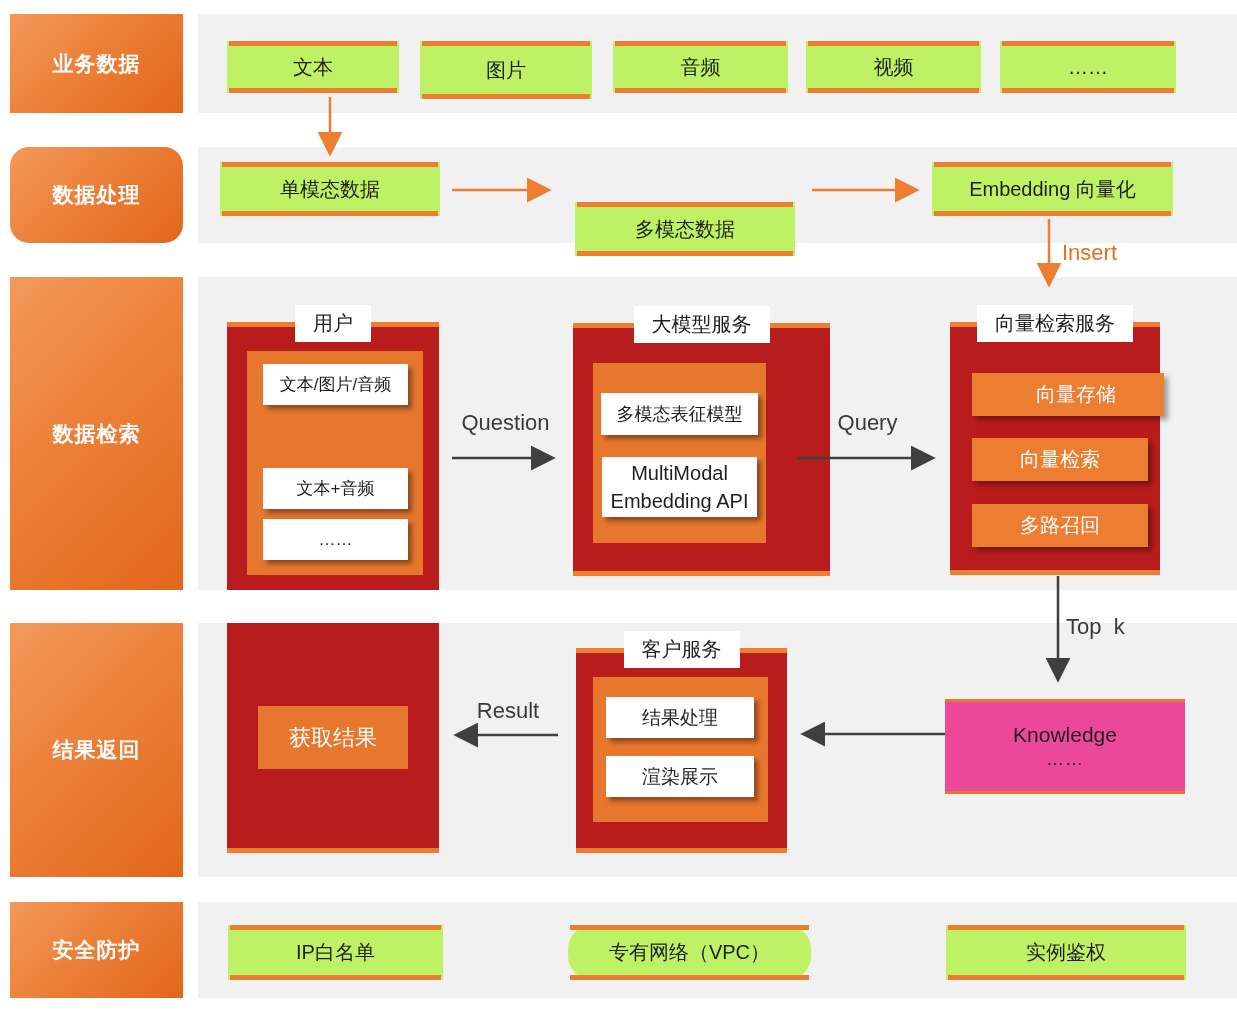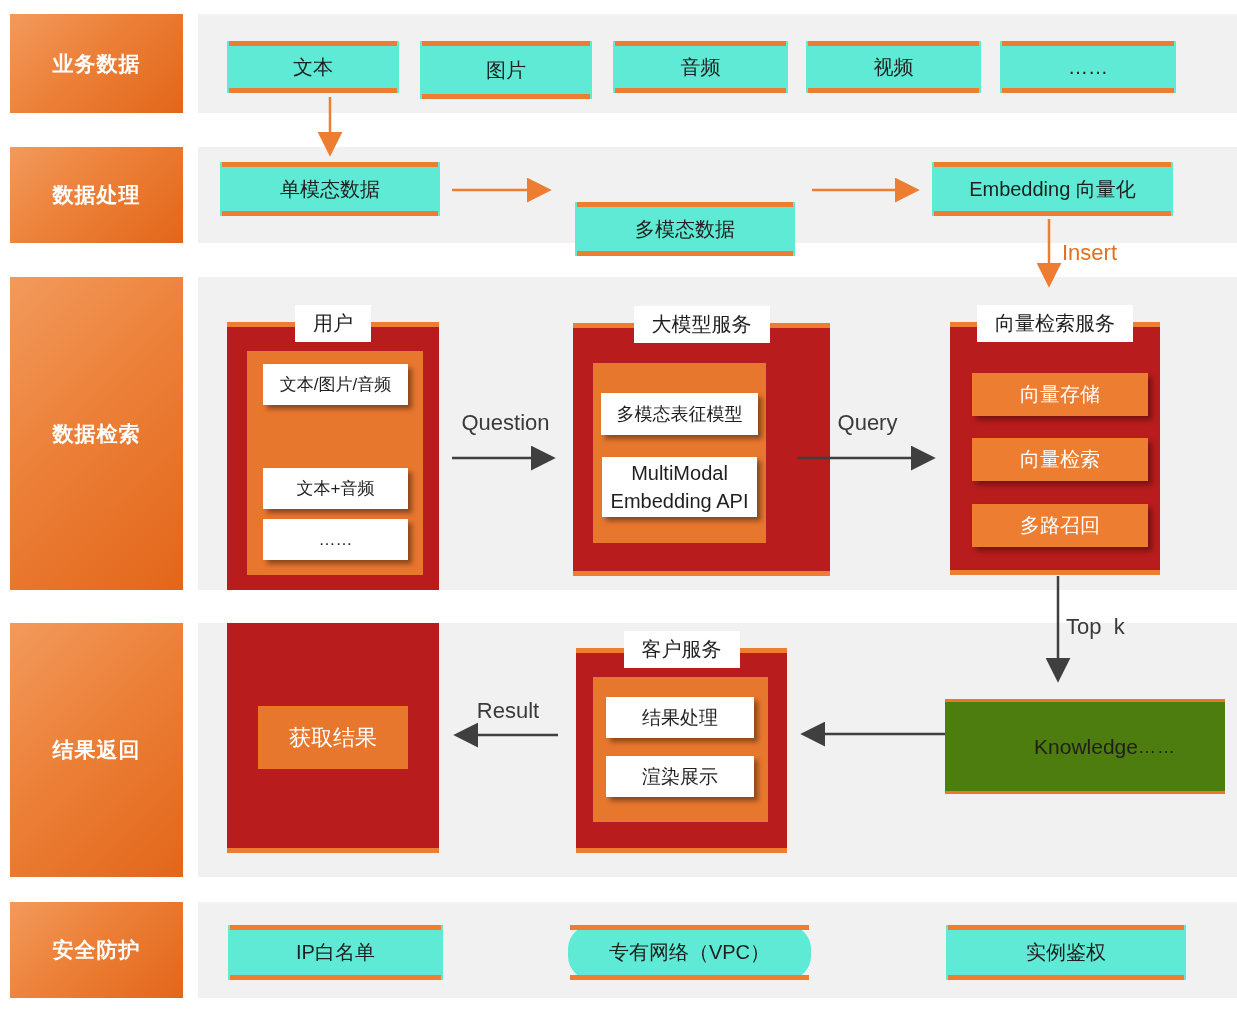--- a/index.html
+++ b/index.html
@@ -11,21 +11,21 @@
   .band{position:absolute;left:198px;width:1039px;background:#F1F1F1;}
   
   .rowlabel{
     position:absolute;left:10px;width:173px;
     background:linear-gradient(135deg,#F29A5C 0%,#EC8038 45%,#E2661A 100%);
     display:flex;align-items:center;justify-content:center;
     color:#fff;font-size:21px;font-weight:700;letter-spacing:1px;
   }
   
   .barbox{
-    position:absolute;background:#5eead4;display:flex;align-items:center;justify-content:center;
+    position:absolute;background:#bef264;display:flex;align-items:center;justify-content:center;
     font-size:20px;
   }
   .barbox::before,.barbox::after{
     content:"";position:absolute;left:2px;right:2px;height:5px;background:#ED7D31;
   }
   .barbox::before{top:0;}
   .barbox::after{bottom:0;}
   
   .panel{position:absolute;background:#b91c1c;}
   .panel .topbar{position:absolute;top:0;left:0;right:0;height:5px;background:#ED7D31;z-index:1;}
@@ -42,43 +42,43 @@
   }
   .orangeitem{
     position:absolute;background:#ED7D31;display:flex;align-items:center;justify-content:center;
     box-shadow:4px 4px 5px rgba(0,0,0,0.35);color:#fff;font-size:20px;
   }
   .flatorange{
     position:absolute;background:#E8772E;display:flex;align-items:center;justify-content:center;
     color:#fff;font-size:22px;
   }
   .knowledge{
-    position:absolute;background:#4d7c0f;border-top:3px solid #E8772E;border-bottom:3px solid #E8772E;
-    display:flex;flex-direction:row;align-items:center;justify-content:center;padding-left:40px;
+    position:absolute;background:#ec4899;border-top:3px solid #E8772E;border-bottom:3px solid #E8772E;
+    display:flex;flex-direction:column;align-items:center;justify-content:center;
   }
   .knowledge .l1{font-size:21px;}
   .knowledge .l2{font-size:18px;letter-spacing:1px;margin-top:2px;}
   .alabel{position:absolute;font-size:22px;color:#3A3A3A;text-align:center;white-space:pre;}
   .alabel.orange{color:#E2701F;}
   svg.overlay{position:absolute;left:0;top:0;pointer-events:none;}
   .multiline{text-align:center;line-height:28px;font-size:20px;}
 </style>
 </head>
 <body>
 
 <div class="canvas">
 
   <div class="band" style="top:14px;height:99px;"></div>
   <div class="band" style="top:147px;height:96px;"></div>
   <div class="band" style="top:277px;height:313px;"></div>
   <div class="band" style="top:623px;height:254px;"></div>
   <div class="band" style="top:902px;height:96px;"></div>
 
   <div class="rowlabel" style="top:14px;height:99px;">业务数据</div>
-  <div class="rowlabel" style="top:147px;height:96px;">数据处理</div>
+  <div class="rowlabel" style="top:147px;height:96px;border-radius:19px;">数据处理</div>
   <div class="rowlabel" style="top:277px;height:313px;">数据检索</div>
   <div class="rowlabel" style="top:623px;height:254px;">结果返回</div>
   <div class="rowlabel" style="top:902px;height:96px;">安全防护</div>
 
   <div class="barbox" style="left:227px;top:41px;width:172px;height:52px;">文本</div>
   <div class="barbox" style="left:420px;top:41px;width:172px;height:58px;font-family:Liberation Serif, serif;">图片</div>
   <div class="barbox" style="left:613px;top:41px;width:175px;height:52px;">音频</div>
   <div class="barbox" style="left:806px;top:41px;width:175px;height:52px;">视频</div>
   <div class="barbox" style="left:1000px;top:41px;width:176px;height:52px;">……</div>
 
@@ -103,21 +103,21 @@
     <div class="orangepanel" style="left:20px;top:40px;width:173px;height:180px;">
       <div class="whiteitem" style="left:8px;top:30px;width:157px;height:42px;font-size:18px;">多模态表征模型</div>
       <div class="whiteitem multiline" style="left:9px;top:94px;width:155px;height:60px;">MultiModal Embedding API</div>
     </div>
   </div>
 
   <div class="panel" style="left:950px;top:322px;width:210px;height:253px;">
     <div class="topbar"></div>
     <div class="bottombar"></div>
     <div class="tab">向量检索服务</div>
-    <div class="orangeitem" style="left:22px;top:51px;width:176px;height:43px;">向量存储</div>
+    <div class="orangeitem" style="left:22px;top:51px;width:176px;height:43px;padding-left:16px;">向量存储</div>
     <div class="orangeitem" style="left:22px;top:116px;width:176px;height:43px;">向量检索</div>
     <div class="orangeitem" style="left:22px;top:182px;width:176px;height:43px;">多路召回</div>
   </div>
 
   <div class="panel" style="left:227px;top:623px;width:212px;height:230px;">
     <div class="bottombar"></div>
     <div class="flatorange" style="left:31px;top:83px;width:150px;height:63px;">获取结果</div>
   </div>
 
   <div class="panel" style="left:576px;top:648px;width:211px;height:205px;">

